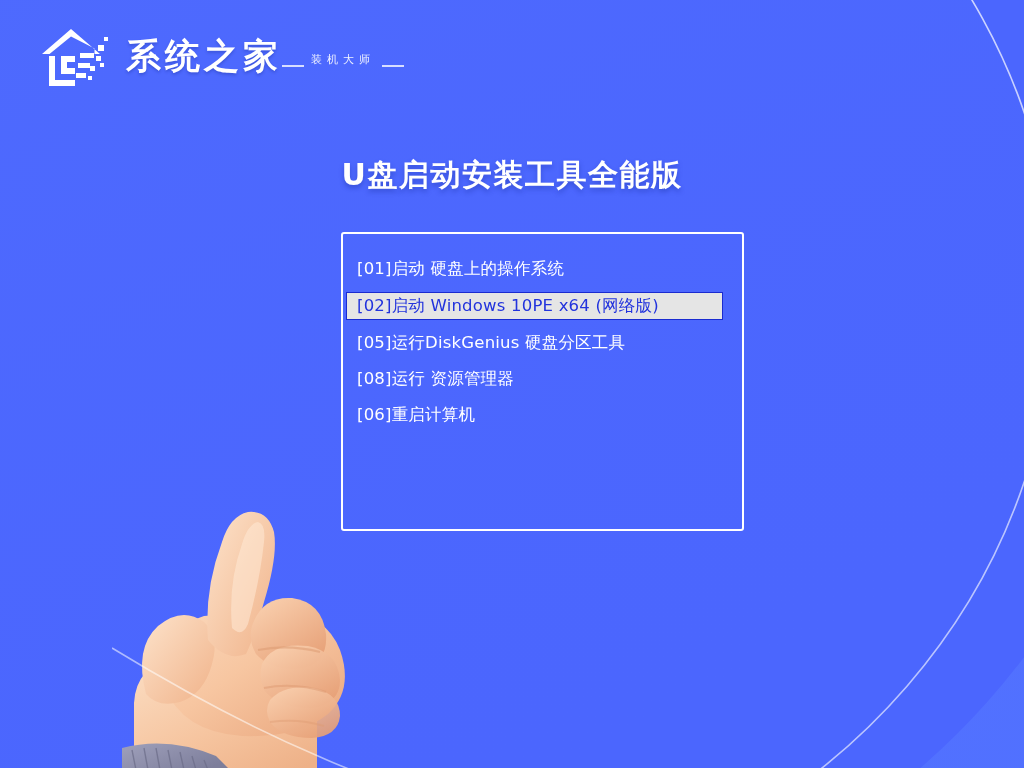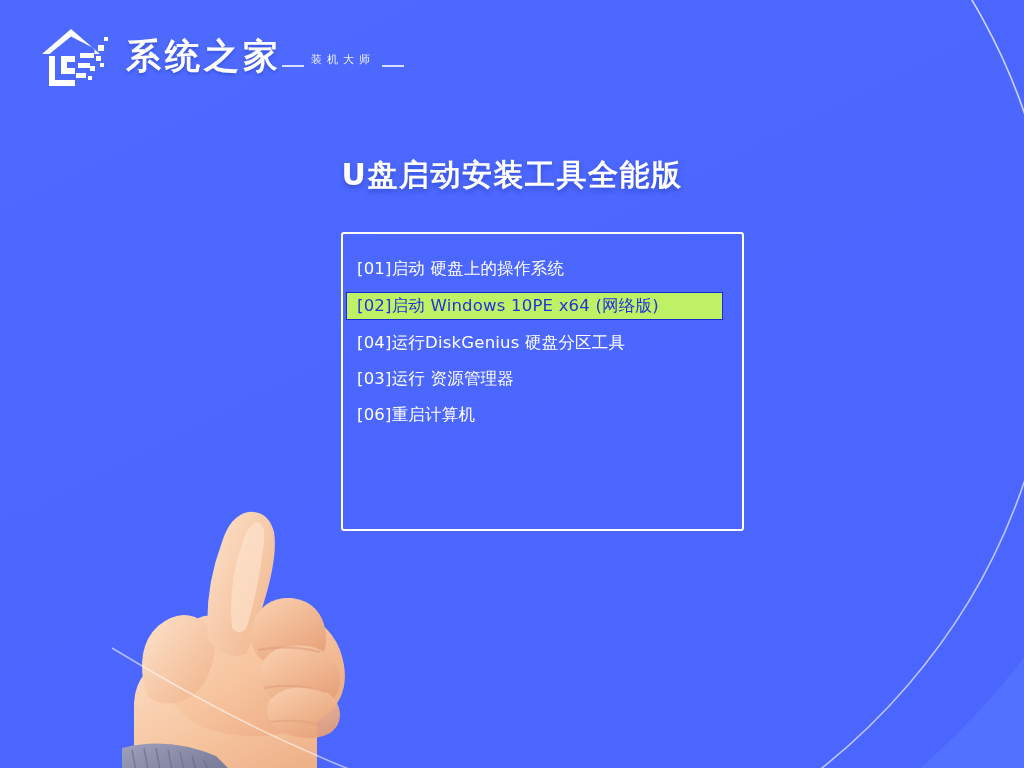--- a/index.html
+++ b/index.html
@@ -59,21 +59,21 @@
     height:26px; line-height:26px;
     margin:0 4px 10px 4px;
     padding:0 10px;
     font-size:16.5px; color:#ffffff;
     white-space:nowrap;
     font-family:"DejaVu Sans","Liberation Sans",sans-serif;
     letter-spacing:.2px;
   }
   .menu-item:last-child{ margin-bottom:0; }
   .menu-item.selected{
-    background:#bef264;
+    background:#e5e5e5;
     color:#2233dd;
     border:1px solid #1a2bd0;
     height:28px; line-height:26px;
     margin-left:3px; margin-right:19px;
   }
 
   
   #hand-illustration{
     position:absolute; left:112px; top:498px;
     width:300px; height:272px;
@@ -147,22 +147,22 @@
         <span class="sub-dash"></span>
       </div>
     </div>
   </div>
 
   <div id="app-title">U盘启动安装工具全能版</div>
 
   <div id="boot-menu">
     <div class="menu-item">[01]启动 硬盘上的操作系统</div>
     <div class="menu-item selected">[02]启动 Windows 10PE x64 (网络版)</div>
-    <div class="menu-item">[04]运行DiskGenius 硬盘分区工具</div>
-    <div class="menu-item">[03]运行 资源管理器</div>
+    <div class="menu-item">[05]运行DiskGenius 硬盘分区工具</div>
+    <div class="menu-item">[08]运行 资源管理器</div>
     <div class="menu-item">[06]重启计算机</div>
   </div>
 
   <svg id="hand-illustration" viewBox="0 0 300 272" aria-hidden="true">
     <defs>
       <linearGradient id="skinA" x1="0" y1="0" x2="1" y2="1">
         <stop offset="0%" stop-color="#fbd9bd"></stop>
         <stop offset="45%" stop-color="#f7c6a1"></stop>
         <stop offset="100%" stop-color="#e9a57c"></stop>
       </linearGradient>

